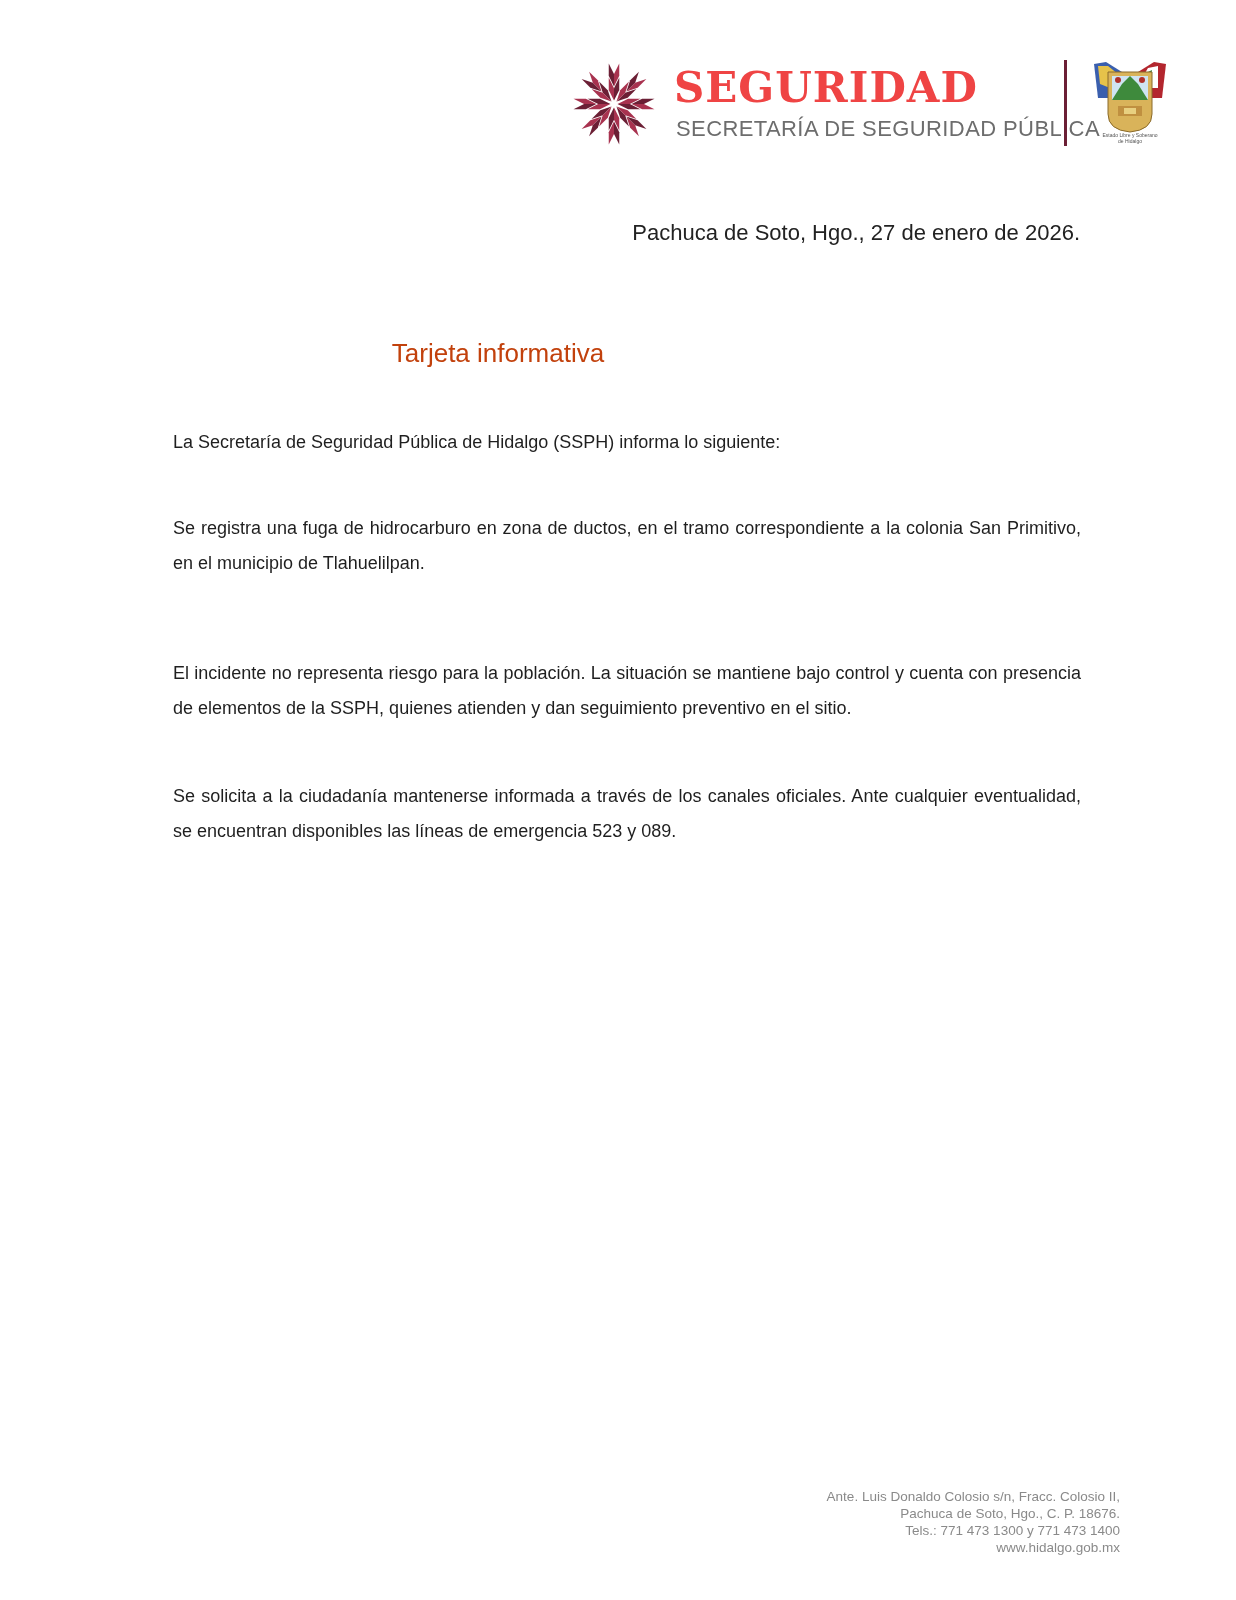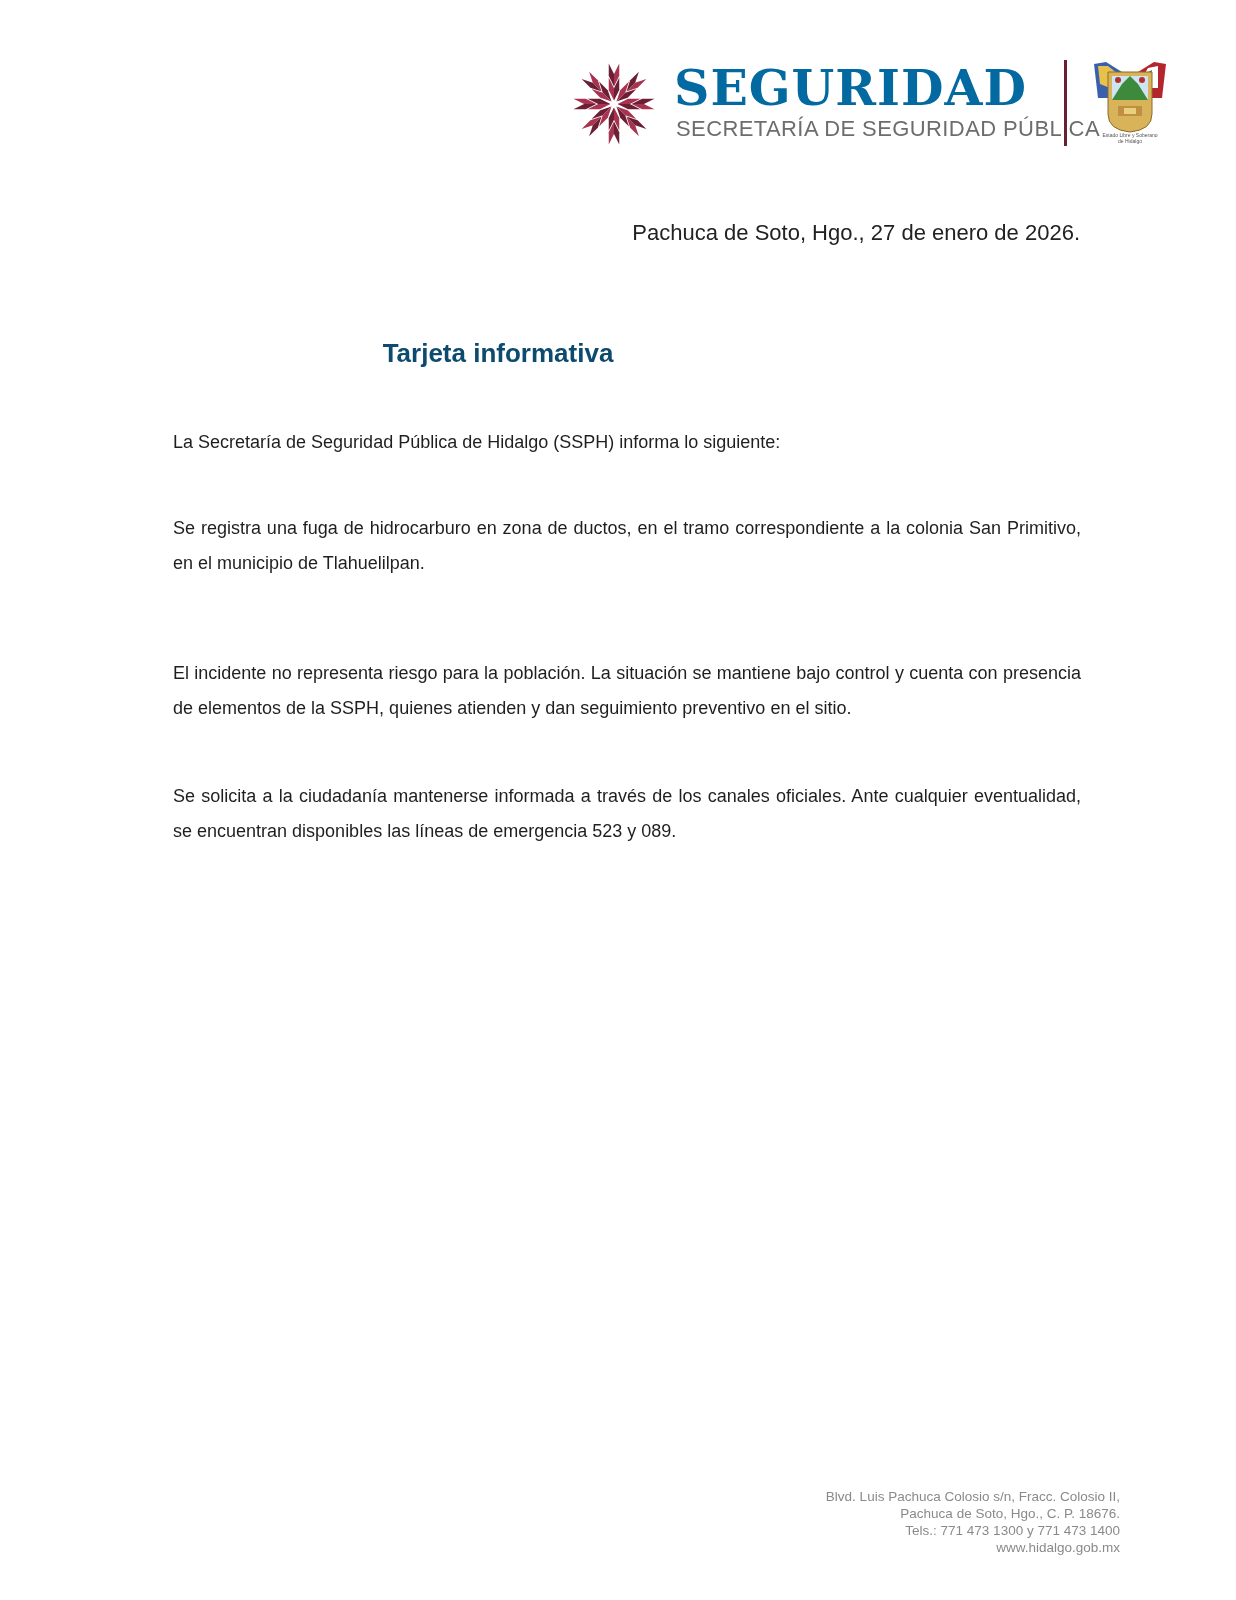--- a/index.html
+++ b/index.html
@@ -28,23 +28,23 @@
       top: 2px;
       width: 88px;
       height: 88px;
     }
     .brand-title {
       position: absolute;
       left: 104px;
       top: 6px;
       font-family: "DejaVu Serif", "Liberation Serif", serif;
       font-weight: bold;
-      font-size: 49px;
+      font-size: 42px;
       letter-spacing: 1px;
-      color: #0369a1;
+      color: #ef4444;
       line-height: 48px;
       white-space: nowrap;
     }
     .brand-sub {
       position: absolute;
       left: 106px;
       top: 60px;
       font-size: 22px;
       color: #6d6d6d;
       letter-spacing: 0.4px;
@@ -85,22 +85,22 @@
       white-space: nowrap;
       margin-left: 31px;
     }
     .doc-title {
       position: absolute;
       left: 0;
       width: 996px;
       top: 338px;
       text-align: center;
       font-size: 26px;
-      font-weight: bold;
-      color: #0c4a6e;
+      font-weight: normal;
+      color: #c2410c;
     }
     .body-text {
       position: absolute;
       left: 173px;
       width: 908px;
       font-size: 18px;
       line-height: 35px;
       color: #1f1f1f;
       text-align: justify;
       margin: 0;
@@ -207,17 +207,17 @@
 <div class="date">Pachuca de Soto, Hgo., 27 de enero de 2026.</div>
 
 <div class="doc-title">Tarjeta informativa</div>
 
 <p class="body-text p1" style="text-align:left;">La Secretaría de Seguridad Pública de Hidalgo (SSPH) informa lo siguiente:</p>
 <p class="body-text p2">Se registra una fuga de hidrocarburo en zona de ductos, en el tramo correspondiente a la colonia San Primitivo, en el municipio de Tlahuelilpan.</p>
 <p class="body-text p3">El incidente no representa riesgo para la población. La situación se mantiene bajo control y cuenta con presencia de elementos de la SSPH, quienes atienden y dan seguimiento preventivo en el sitio.</p>
 <p class="body-text p4">Se solicita a la ciudadanía mantenerse informada a través de los canales oficiales. Ante cualquier eventualidad, se encuentran disponibles las líneas de emergencia 523 y 089.</p>
 
 <div class="footer">
-  <div>Blvd. Luis Pachuca Colosio s/n, Fracc. Colosio II,</div>
+  <div>Ante. Luis Donaldo Colosio s/n, Fracc. Colosio II,</div>
   <div>Pachuca de Soto, Hgo., C. P. 18676.</div>
   <div>Tels.: 771 473 1300 y 771 473 1400</div>
   <div>www.hidalgo.gob.mx</div>
 </div>
 
 </body></html>

